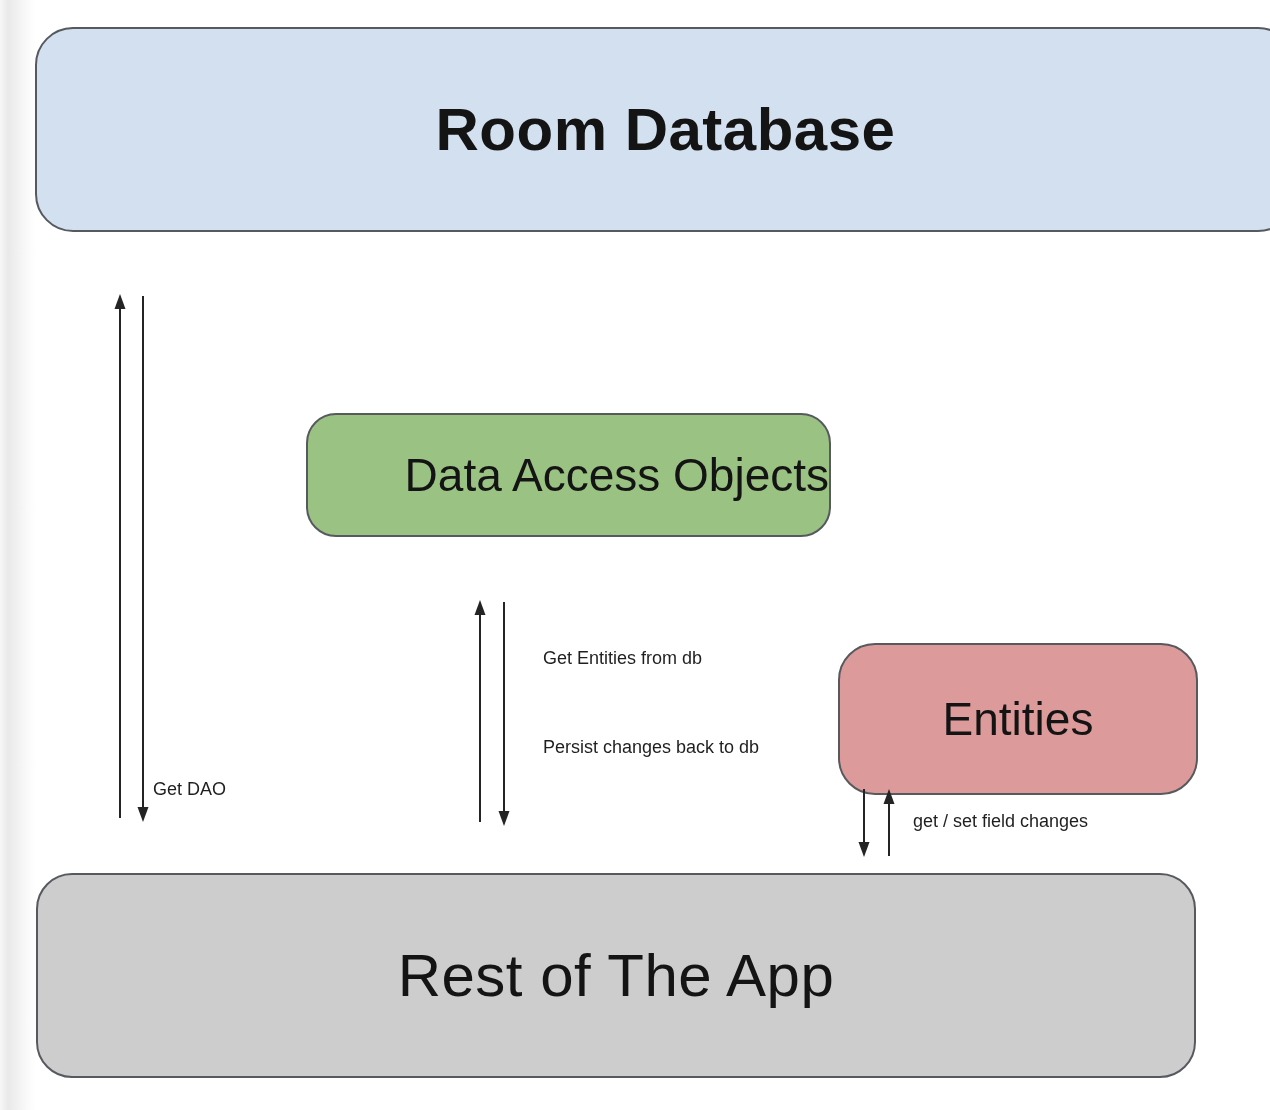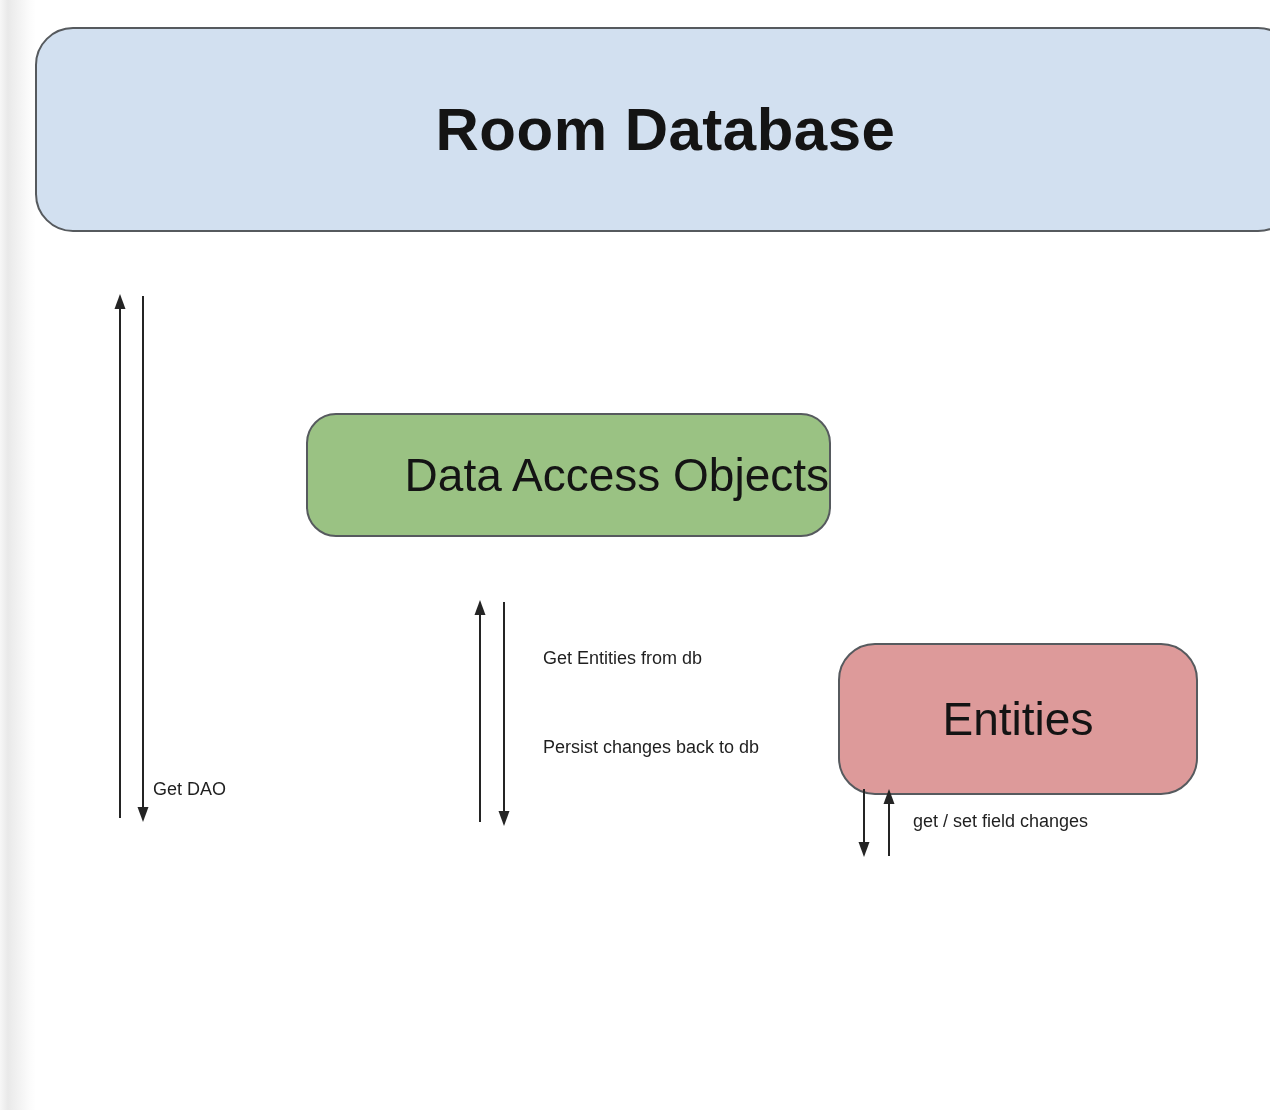--- a/index.html
+++ b/index.html
@@ -100,20 +100,23 @@
   </div>
 
   <div class="node node-dao" style="background-color: rgb(154, 194, 131);">
     <span class="label-md">Data Access Objects</span>
   </div>
 
   <div class="node node-entities" style="background-color: rgb(221, 154, 154);">
     <span class="label-md">Entities</span>
   </div>
 
+  <div class="node node-rest" style="background-color: rgb(205, 205, 205);">
+    <span class="label-lg">Rest of The App</span>
+  </div>
 
   <svg class="arrows" width="1270" height="1110" viewBox="0 0 1270 1110">
 
     <g>
       <line x1="120" y1="307" x2="120" y2="818"></line>
       <polygon points="120,294 114.5,309 125.5,309"></polygon>
     </g>
     <g>
       <line x1="143" y1="296" x2="143" y2="809"></line>
       <polygon points="143,822 137.5,807 148.5,807"></polygon>

